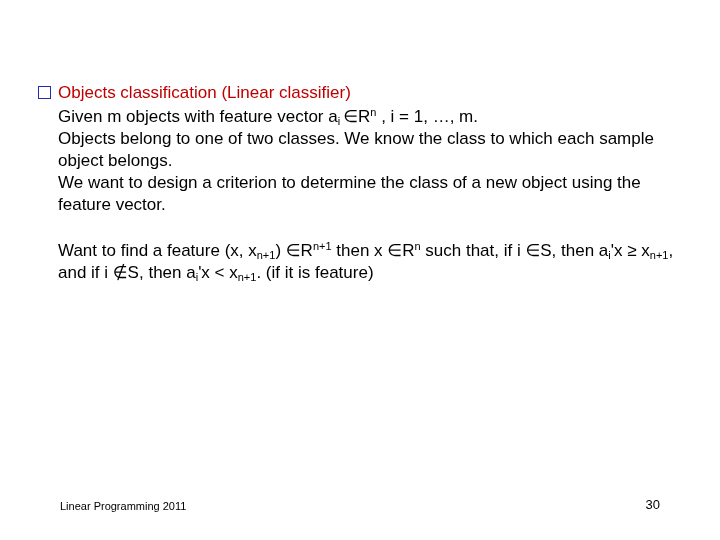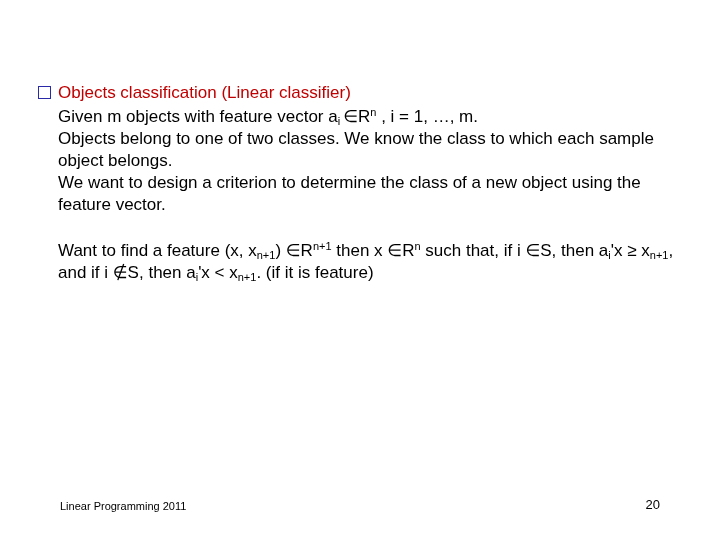--- a/index.html
+++ b/index.html
@@ -99,15 +99,15 @@
       <span>We want to design a criterion to determine the class of a new object using the feature vector.</span>
     </div>
 
     <div class="body para2">
       <span>Want to find a feature (x, x</span><sub>n+1</sub><span>) ∈R</span><sup>n+1</sup><span>  then x ∈R</span><sup>n</sup><span>  such that, if i ∈S, then a</span><sub>i</sub><span>'x ≥ x</span><sub>n+1</sub><span>, and  if  i ∉S, then  a</span><sub>i</sub><span>'x &lt; x</span><sub>n+1</sub><span>. (if it is feature)</span>
     </div>
 
   </div>
 
   <div class="footer-left">Linear Programming 2011</div>
-  <div class="footer-right">20</div>
+  <div class="footer-right">30</div>
 
 </div>
 
 </body></html>

